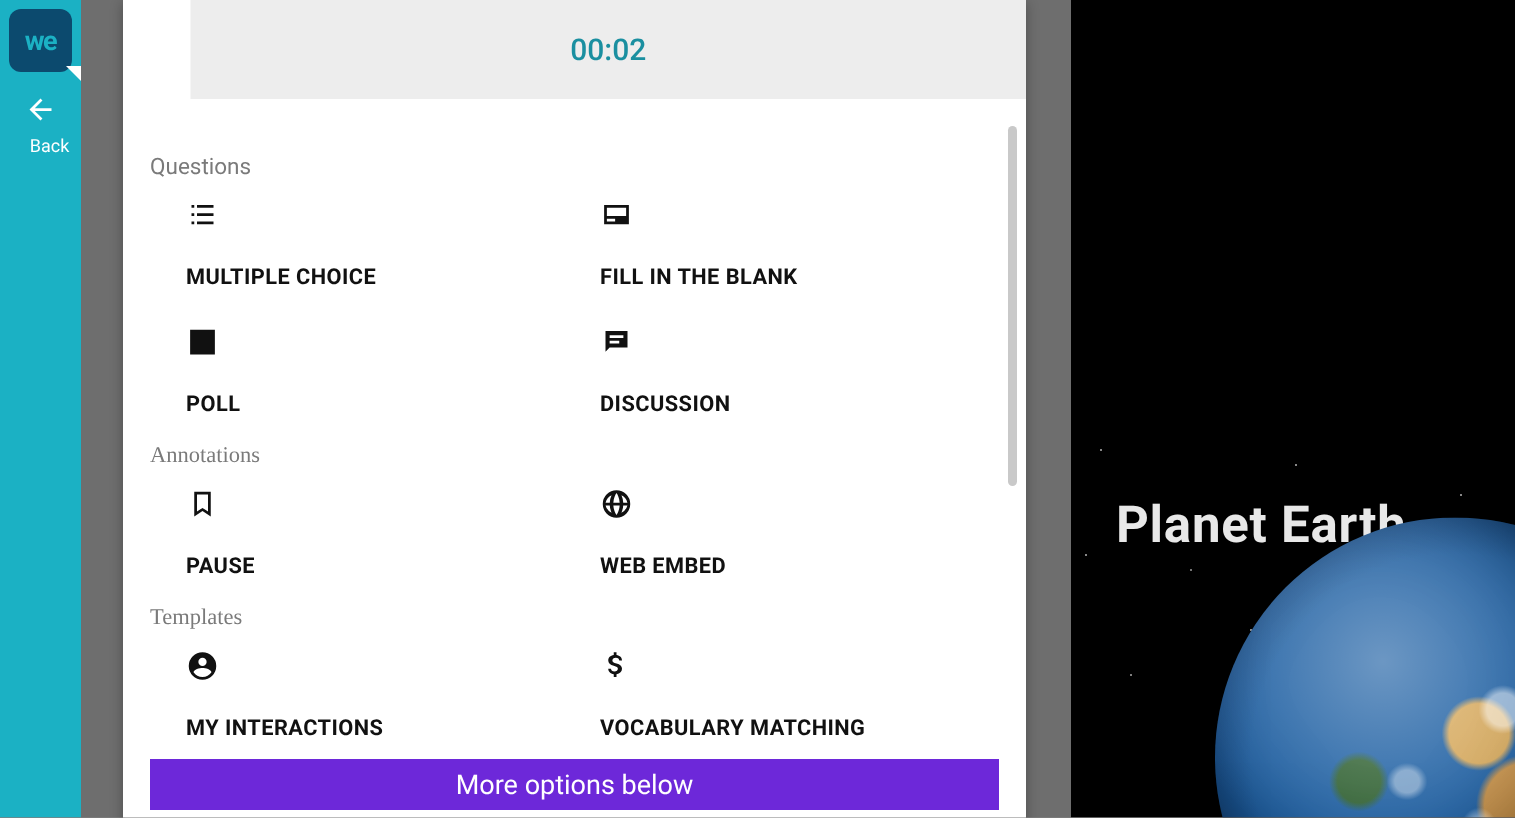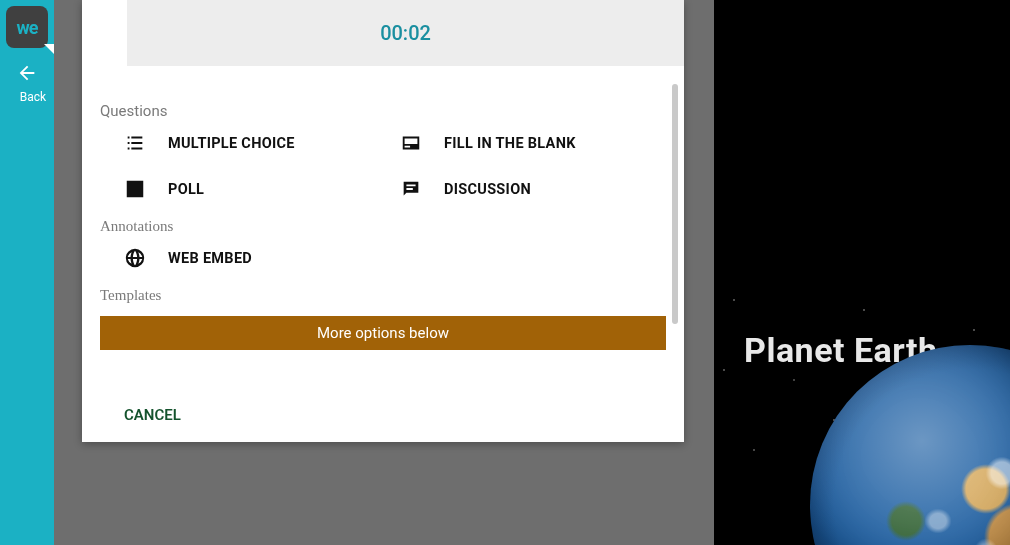--- a/index.html
+++ b/index.html
@@ -13,21 +13,21 @@
     background: #1bb1c4;
     display: flex;
     flex-direction: column;
     align-items: center;
     padding-top: 6px;
     flex-shrink: 0;
   }
   .logo {
     width: 42px;
     height: 42px;
-    background: #404040;
+    background: #0c4a6e;
     border-radius: 8px;
     display: flex;
     align-items: center;
     justify-content: center;
     position: relative;
     margin-bottom: 14px;
   }
   .logo-text {
     color: #1bb1c4;
     font-weight: 700;
@@ -168,37 +168,38 @@
   .grid {
     display: grid;
     grid-template-columns: 1fr 1fr;
     column-gap: 10px;
     row-gap: 24px;
     margin-bottom: 8px;
     padding-left: 24px;
   }
   .item {
     display: flex;
-    align-items: center;
+    align-items: flex-start;
     gap: 22px;
     cursor: pointer;
+    flex-direction: column;
   }
   .item .ic { width: 22px; height: 22px; flex-shrink: 0; display:flex; align-items:center; justify-content:center; }
   .item .ic svg { width: 22px; height: 22px; fill: #111; }
   .item .lbl { font-size: 14.5px; font-weight: 700; color: #111; letter-spacing: 0.3px; }
 
   .more-bar {
     margin: 12px 0 0 0;
     height: 34px;
-    background: #a16207;
+    background: #6d28d9;
     color: #fff;
     display: flex;
     align-items: center;
     justify-content: center;
-    font-size: 15px;
+    font-size: 18px;
     cursor: pointer;
   }
   .cancel-row {
     padding: 18px 24px 18px 24px;
   }
   .cancel-btn {
     font-size: 15px;
     font-weight: 600;
     color: #14532d;
     cursor: pointer;
@@ -270,32 +271,60 @@
                 <path d="M4 4h16v12H7l-3 3V4zm3 3v2h10V7H7zm0 4v2h7v-2H7z"></path>
               </svg>
           </span>
           <span class="lbl">DISCUSSION</span>
         </div>
       </div>
 
       <div class="section-label mt">Annotations</div>
       <div class="grid">
 
+        <div class="item">
+          <span class="ic">
+            <svg viewBox="0 0 24 24">
+                <path d="M6 3h12v18l-6-4-6 4V3zm2 2v12.5l4-2.67 4 2.67V5H8z"></path>
+              </svg>
+          </span>
+          <span class="lbl">PAUSE</span>
+        </div>
 
         <div class="item">
           <span class="ic">
             <svg viewBox="0 0 24 24">
                 <path d="M12 2a10 10 0 1 0 0 20 10 10 0 0 0 0-20zm7.93 9H16.9a15 15 0 0 0-1.3-5.3A8 8 0 0 1 19.93 11zM12 4c.9 1.2 2 3.5 2.3 7H9.7c.3-3.5 1.4-5.8 2.3-7zM4.07 13H7.1c.2 2.2.7 4 1.3 5.3A8 8 0 0 1 4.07 13zm0-2A8 8 0 0 1 8.4 5.7 15 15 0 0 0 7.1 11H4.07zM12 20c-.9-1.2-2-3.5-2.3-7h4.6c-.3 3.5-1.4 5.8-2.3 7zm3.6-1.7c.6-1.3 1.1-3.1 1.3-5.3h3.03A8 8 0 0 1 15.6 18.3z"></path>
               </svg>
           </span>
           <span class="lbl">WEB EMBED</span>
         </div>
       </div>
 
       <div class="section-label mt">Templates</div>
+      <div class="grid">
+
+        <div class="item">
+          <span class="ic">
+            <svg viewBox="0 0 24 24">
+                <path d="M12 2a10 10 0 1 0 0 20 10 10 0 0 0 0-20zm0 4a3 3 0 1 1 0 6 3 3 0 0 1 0-6zm0 14c-2.7 0-5.1-1.4-6.5-3.5.1-2 4.3-3.1 6.5-3.1s6.4 1.1 6.5 3.1A7.98 7.98 0 0 1 12 20z"></path>
+              </svg>
+          </span>
+          <span class="lbl">MY INTERACTIONS</span>
+        </div>
+
+        <div class="item">
+          <span class="ic">
+            <svg viewBox="0 0 24 24">
+                <path d="M12 2v2.07c2.5.3 4 1.93 4 3.93h-2c0-1-.9-2-2.5-2S9 7 9 8c0 1 .8 1.6 3 2.2 2.6.7 4 1.8 4 3.8 0 2-1.5 3.6-4 3.93V20h-2v-2.07C7.5 17.63 6 16 6 14h2c0 1 1 2 2.5 2s2.5-1 2.5-2c0-1-.8-1.6-3-2.2C7.4 11.1 6 10 6 8c0-2 1.5-3.63 4-3.93V2h2z"></path>
+              </svg>
+          </span>
+          <span class="lbl">VOCABULARY MATCHING</span>
+        </div>
+      </div>
 
       <div class="more-bar">
         <span>More options below</span>
       </div>
 
       <div class="cancel-row">
         <span class="cancel-btn">CANCEL</span>
       </div>
     </div>
   </div>

